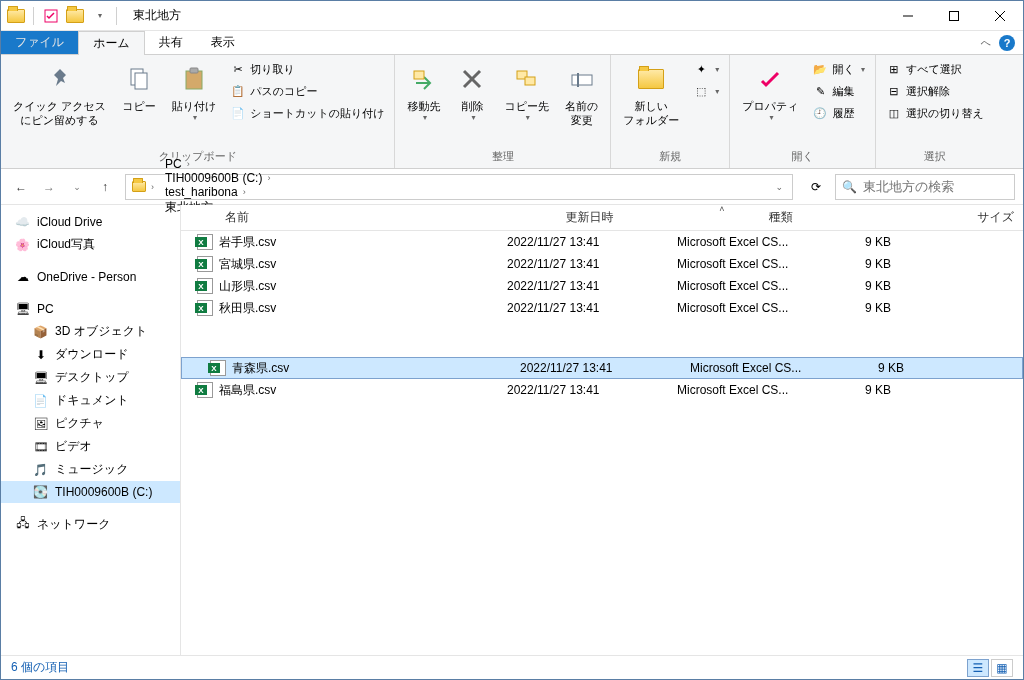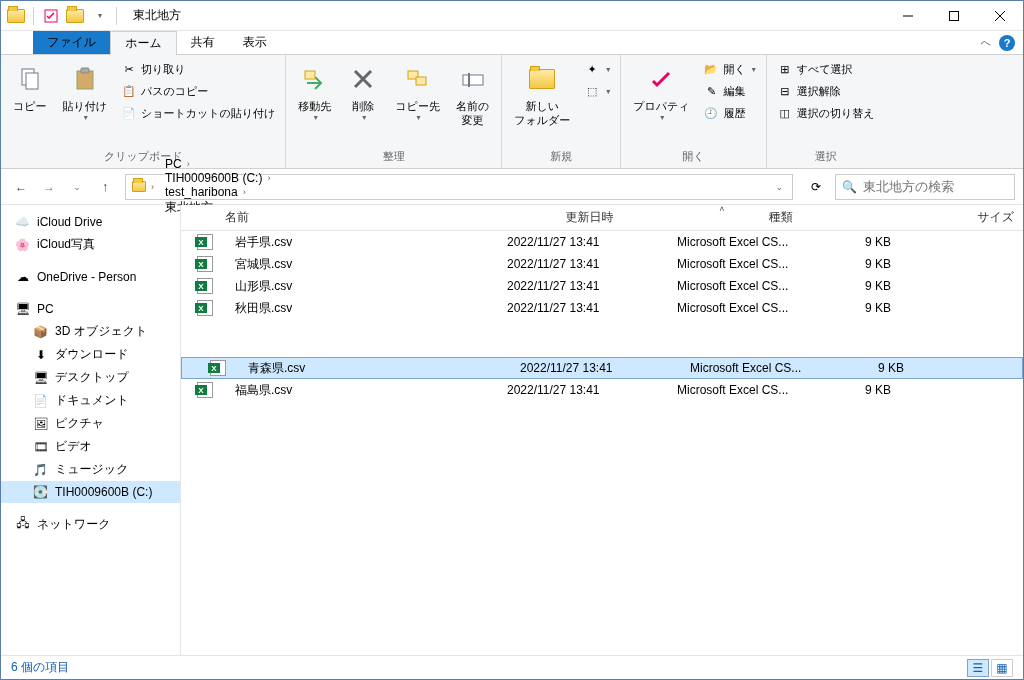--- a/index.html
+++ b/index.html
@@ -10,21 +10,21 @@
 .titlebar .qat { display: flex; align-items: center; padding: 0 4px; gap: 2px; }
 .titlebar .qat-icon { width: 22px; height: 22px; display: flex; align-items: center; justify-content: center; }
 .titlebar .divider { width: 1px; height: 18px; background: #d0d0d0; margin: 0 4px; }
 .titlebar .title { padding-left: 8px; font-size: 12px; flex: 1; display: flex; align-items: center; gap: 6px; }
 .titlebar .winbtns { display: flex; }
 .titlebar .winbtn { width: 46px; height: 30px; display: flex; align-items: center; justify-content: center; }
 
 
 .ribbon-tabs { height: 24px; display: flex; align-items: stretch; background: #fff; border-bottom: 1px solid #d0d0d0; }
 .ribbon-tab { padding: 0 14px; display: flex; align-items: center; font-size: 12px; cursor: pointer; }
-.ribbon-tab.file { background: #1979ca; color: #000000; margin-left: 32px; }
+.ribbon-tab.file { background: #1979ca; color: #e5e5e5; }
 .ribbon-tab.active { background: #f5f6f7; border: 1px solid #d0d0d0; border-bottom: none; margin-bottom: -1px; }
 .ribbon-right { margin-left: auto; display: flex; align-items: center; padding-right: 8px; gap: 8px; }
 .help-circle { width: 16px; height: 16px; border-radius: 50%; background: #1979ca; color: #fff; font-size: 11px; display: flex; align-items: center; justify-content: center; font-weight: bold; }
 
 
 .ribbon { height: 114px; background: #f5f6f7; border-bottom: 1px solid #d0d0d0; display: flex; }
 .ribbon-group { border-right: 1px solid #d8d8d8; padding: 4px 6px 2px; display: flex; flex-direction: column; }
 .ribbon-group-content { flex: 1; display: flex; align-items: flex-start; gap: 4px; }
 .ribbon-group-label { text-align: center; font-size: 11px; color: #666; padding: 2px 0; }
 .rbtn-lg { display: flex; flex-direction: column; align-items: center; justify-content: flex-start; padding: 4px 6px; font-size: 11px; text-align: center; line-height: 1.3; cursor: pointer; min-width: 44px; }
@@ -60,21 +60,21 @@
 .list-header .col { padding: 0 8px; border-right: 1px solid transparent; cursor: pointer; display: flex; align-items: center; height: 100%; margin-left: 36px; }
 .col-name { width: 310px; }
 .col-date { width: 170px; }
 .col-type { width: 140px; }
 .col-size { width: 90px; text-align: right; justify-content: flex-end; }
 .sort-ind { width: 100%; text-align: center; font-size: 9px; color: #555; position: absolute; top: -1px; left: 120px; }
 .list-rows { }
 .list-row { display: flex; height: 22px; align-items: center; font-size: 12px; padding-left: 8px; cursor: pointer; }
 .list-row.selected { background: #cde8ff; border: 1px solid #7da2ce; padding-left: 20px; margin-top: 38px; }
 .list-row .cell { padding: 0 8px; overflow: hidden; text-overflow: ellipsis; white-space: nowrap; }
-.list-row .cell.col-name { display: flex; align-items: center; gap: 22px; }
+.list-row .cell.col-name { display: flex; align-items: center; gap: 6px; }
 .list-row .cell.col-size { text-align: right; }
 .file-ico { width: 16px; height: 16px; flex-shrink: 0; }
 
 
 .statusbar { height: 24px; border-top: 1px solid #e5e5e5; display: flex; align-items: center; padding: 0 10px; font-size: 12px; color: #1560b3; }
 .statusbar .right { margin-left: auto; display: flex; gap: 2px; }
 .viewbtn { width: 22px; height: 18px; border: 1px solid #ccc; display: flex; align-items: center; justify-content: center; cursor: pointer; }
 .viewbtn.active { background: #cde8ff; border-color: #7da2ce; }
 
 
@@ -135,20 +135,29 @@
   <div class="ribbon-tab">表示</div>
   <div class="ribbon-right">
     <span style="color:#666;font-size:10px">へ</span>
     <div class="help-circle">?</div>
   </div>
 </div>
 
 <div class="ribbon">
   <div class="ribbon-group">
     <div class="ribbon-group-content">
+      <div class="rbtn-lg">
+        <div class="ico">
+            <svg width="28" height="28" viewBox="0 0 28 28">
+              <path d="M14 4l6 6-3 3 2 5-4-2-5 5 2-7-4-4z" fill="#6a7b8c"></path>
+            </svg>
+          </div>
+        <span style="white-space:pre-line">クイック アクセス
+にピン留めする</span>
+      </div>
       <div class="rbtn-lg">
         <div class="ico">
             <svg width="28" height="28" viewBox="0 0 28 28">
               <rect x="6" y="4" width="12" height="16" fill="#fff" stroke="#6a7b8c"></rect>
               <rect x="10" y="8" width="12" height="16" fill="#fff" stroke="#6a7b8c"></rect>
             </svg>
           </div>
         <span>コピー</span>
       </div>
       <div class="rbtn-lg dd">

